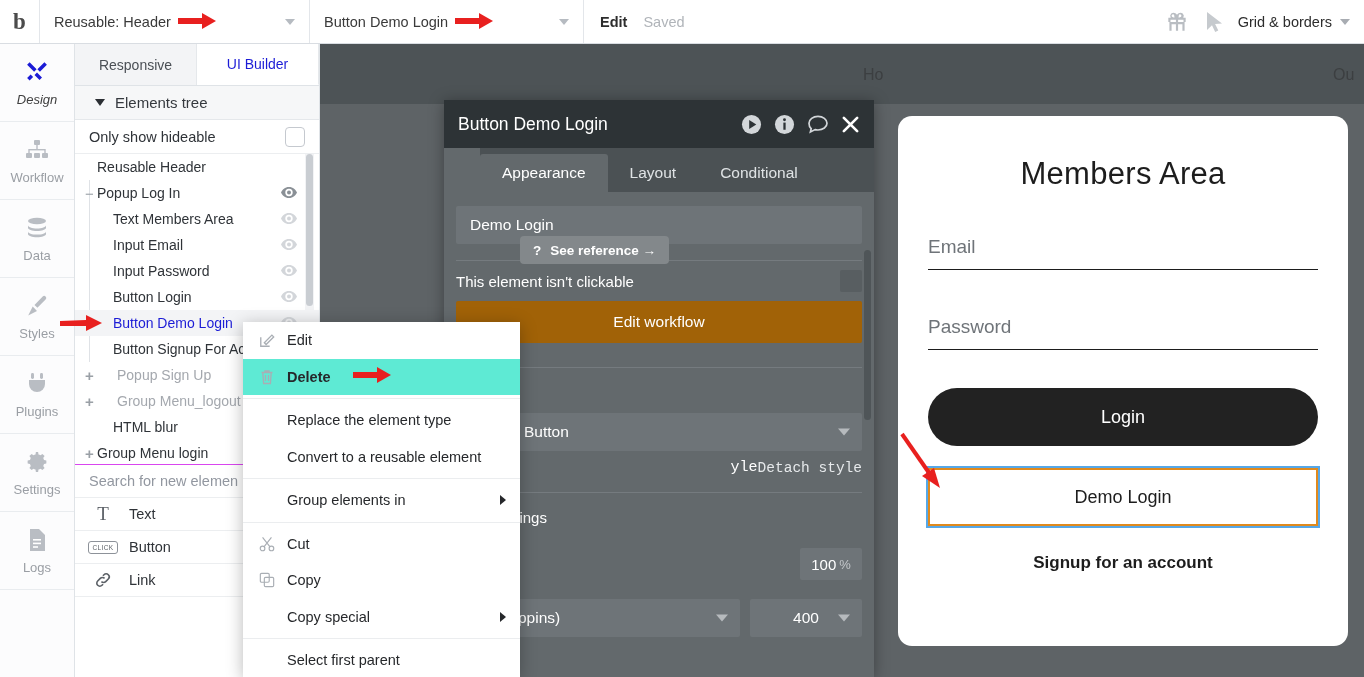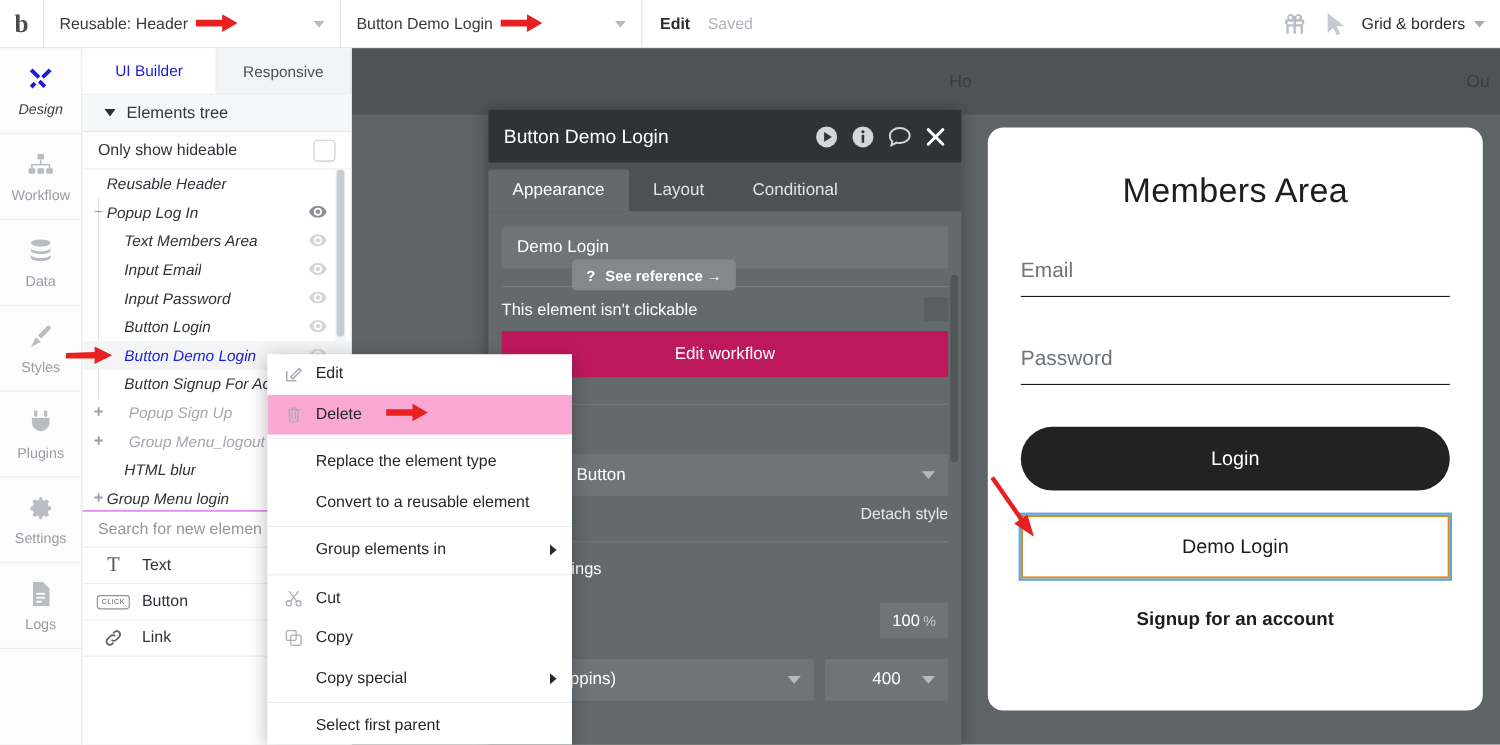--- a/index.html
+++ b/index.html
@@ -168,39 +168,39 @@
   .prop {
     position: absolute; top: 100px; left: 444px; width: 430px; height: 577px;
     background: #63696c; box-shadow: 0 2px 14px rgba(0,0,0,.35);
   }
   .prop-head {
     height: 48px; background: #2d3336; display: flex; align-items: center;
     padding: 0 14px; gap: 12px;
   }
   .prop-title { font-size: 17.5px; color: #ffffff; flex: 1; }
   .prop-ic { color: #cfd3d6; display: flex; align-items: center; }
-  .prop-tabs { height: 44px; background: #4b5154; display: flex; align-items: flex-end; }
+  .prop-tabs { height: 44px; background: #4b5154; display: flex; align-items: flex-end; margin-left: 36px; }
   .prop-tab {
     height: 38px; display: flex; align-items: center; padding: 0 22px;
     font-size: 15.5px; color: #dfe3e5;
   }
   .prop-tab.active { background: #63696c; color: #ffffff; border-radius: 3px 3px 0 0; }
   .prop-body { padding: 14px 12px 0 12px; position: relative; }
   .field-box {
     height: 38px; background: #6e7478; border-radius: 2px; display: flex;
     align-items: center; padding: 0 14px; font-size: 15.5px; color: #ffffff;
   }
   .prop-div { height: 1px; background: #757b7f; margin: 16px 0 0 0; }
   .row-ck {
     height: 40px; display: flex; align-items: center; justify-content: space-between;
     font-size: 15px; color: #ffffff;
   }
   .ck-dark { width: 22px; height: 22px; background: #585e61; border-radius: 2px; }
   .btn-wide {
-    height: 42px; background: #be185d; border-radius: 2px; display: flex;
+    height: 42px; background: #a16207; border-radius: 2px; display: flex;
     align-items: center; justify-content: center; font-size: 15.5px; color: #ffffff;
   }
   .tooltip-ref {
     position: absolute; left: 76px; top: 136px; background: #83888b;
     border-radius: 4px; height: 28px; display: flex; align-items: center;
     gap: 9px; padding: 0 13px; font-size: 13.5px; color: #ffffff; font-weight: bold;
   }
   .lbl-s { font-size: 15px; color: #ffffff; }
   .select-dark {
     height: 38px; background: #6e7478; border-radius: 2px; display: flex;
@@ -227,21 +227,21 @@
   
   .ctx {
     position: absolute; left: 243px; top: 322px; width: 277px; height: 355px;
     background: #ffffff; box-shadow: 0 3px 16px rgba(0,0,0,.28);
     overflow: hidden;
   }
   .ctx-item {
     height: 36.5px; display: flex; align-items: center; gap: 10px;
     padding-left: 14px; font-size: 14.5px; color: #26282b; position: relative;
   }
-  .ctx-item.hl { background: #f9a8d4; }
+  .ctx-item.hl { background: #5eead4; font-weight: bold; }
   .ctx-ic { width: 20px; display: flex; align-items: center; justify-content: center; color: #a9aeb4; }
   .ctx-sep { height: 1px; background: #ebedef; margin: 3px 0; }
   .ctx-sub {
     position: absolute; right: 14px; top: 50%; transform: translateY(-50%);
     width: 0; height: 0; border-top: 5px solid transparent;
     border-bottom: 5px solid transparent; border-left: 6px solid #26282b;
   }
 
   
   .mpopup {
@@ -404,35 +404,35 @@
             <rect x="6" y="18.2" width="5" height="1.6" fill="#fff"></rect>
           </svg>
       </span>
       <span>Logs</span>
     </div>
   </div>
 
   <div class="tree-panel">
 
     <div class="tree-tabs">
+      <div class="tree-tab">Responsive</div>
       <div class="tree-tab active">UI Builder</div>
-      <div class="tree-tab">Responsive</div>
     </div>
 
     <div class="section-head">
       <span class="tri-down"></span>
       <span>Elements tree</span>
     </div>
 
     <div class="hideable-row">
       <span>Only show hideable</span>
       <span class="chk"></span>
     </div>
 
-    <div class="tree-list" style="height:310px; overflow:hidden; position:relative;font-style:italic;">
+    <div class="tree-list" style="height:310px; overflow:hidden; position:relative;">
       <div class="tree-guide" style="top:26px; height:182px;"></div>
       <div class="tree-scroll-track" style="top:0; height:292px;"></div>
       <div class="tree-scroll" style="top:0; height:152px;"></div>
 
       <div class="tree-row tw-1">
         <span class="label">Reusable Header</span>
       </div>
 
       <div class="tree-row tw-1">
         <span class="tree-bullet">−</span>
@@ -644,21 +644,21 @@
       <div style="height:16px"></div>
       <div class="lbl-s">ttribute</div>
 
       <div style="height:12px"></div>
       <div class="select-dark">
         <span>sparent Button</span>
         <span class="cd"></span>
       </div>
 
       <div style="height:8px; "></div>
-      <div style="display:flex; align-items:center; justify-content:space-between;">
+      <div style="display:flex; align-items:center; justify-content:flex-end;font-family:Liberation Mono, monospace;">
         <span class="lbl-s">yle</span>
         <span class="detach">Detach style</span>
       </div>
 
       <div class="prop-div" style="margin-top:16px"></div>
 
       <div style="height:16px"></div>
       <div class="lbl-s">ance Settings</div>
 
       <div style="height:22px; "></div>

